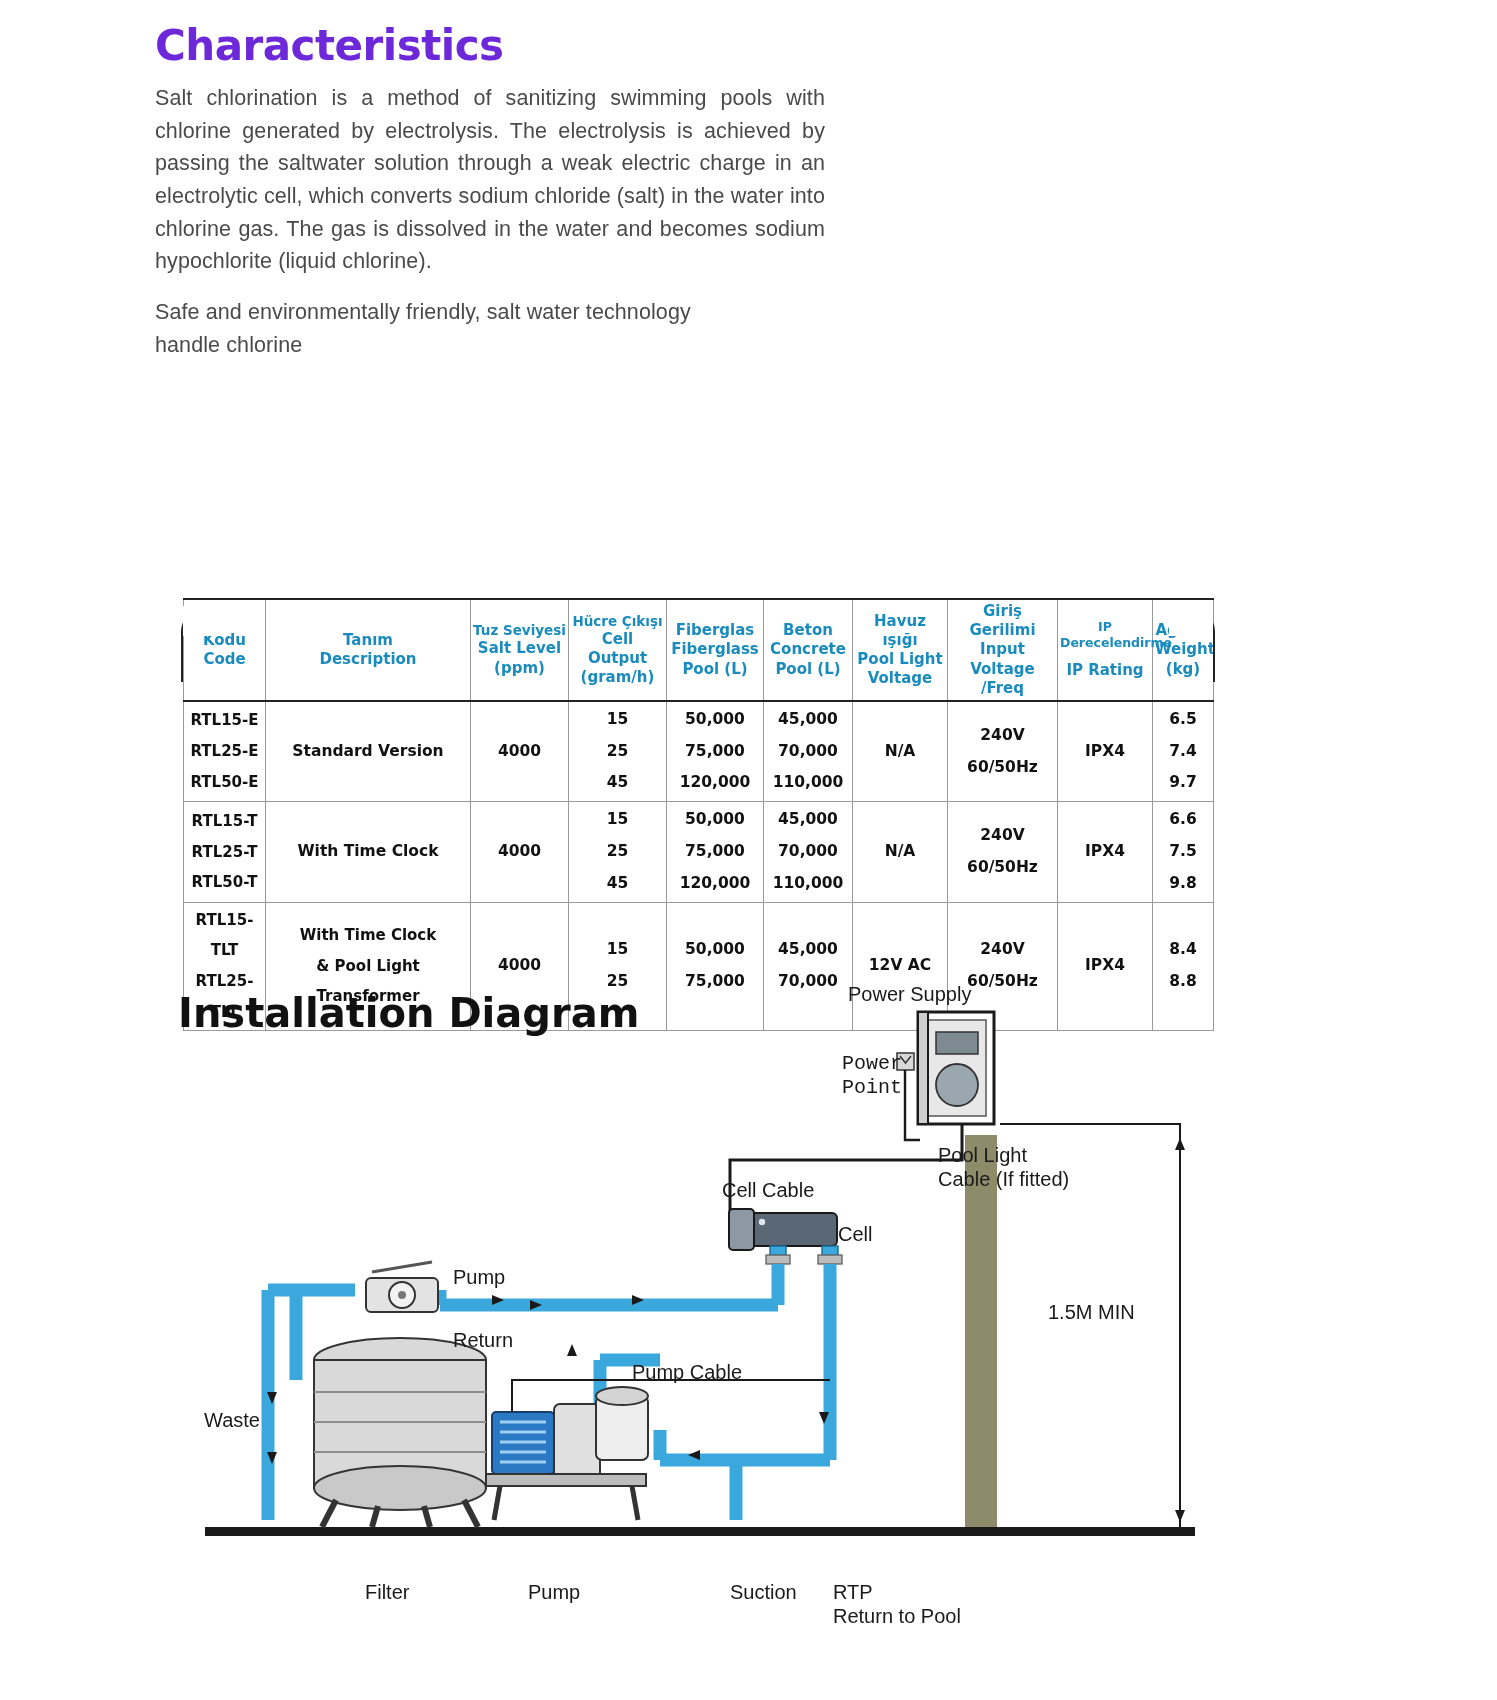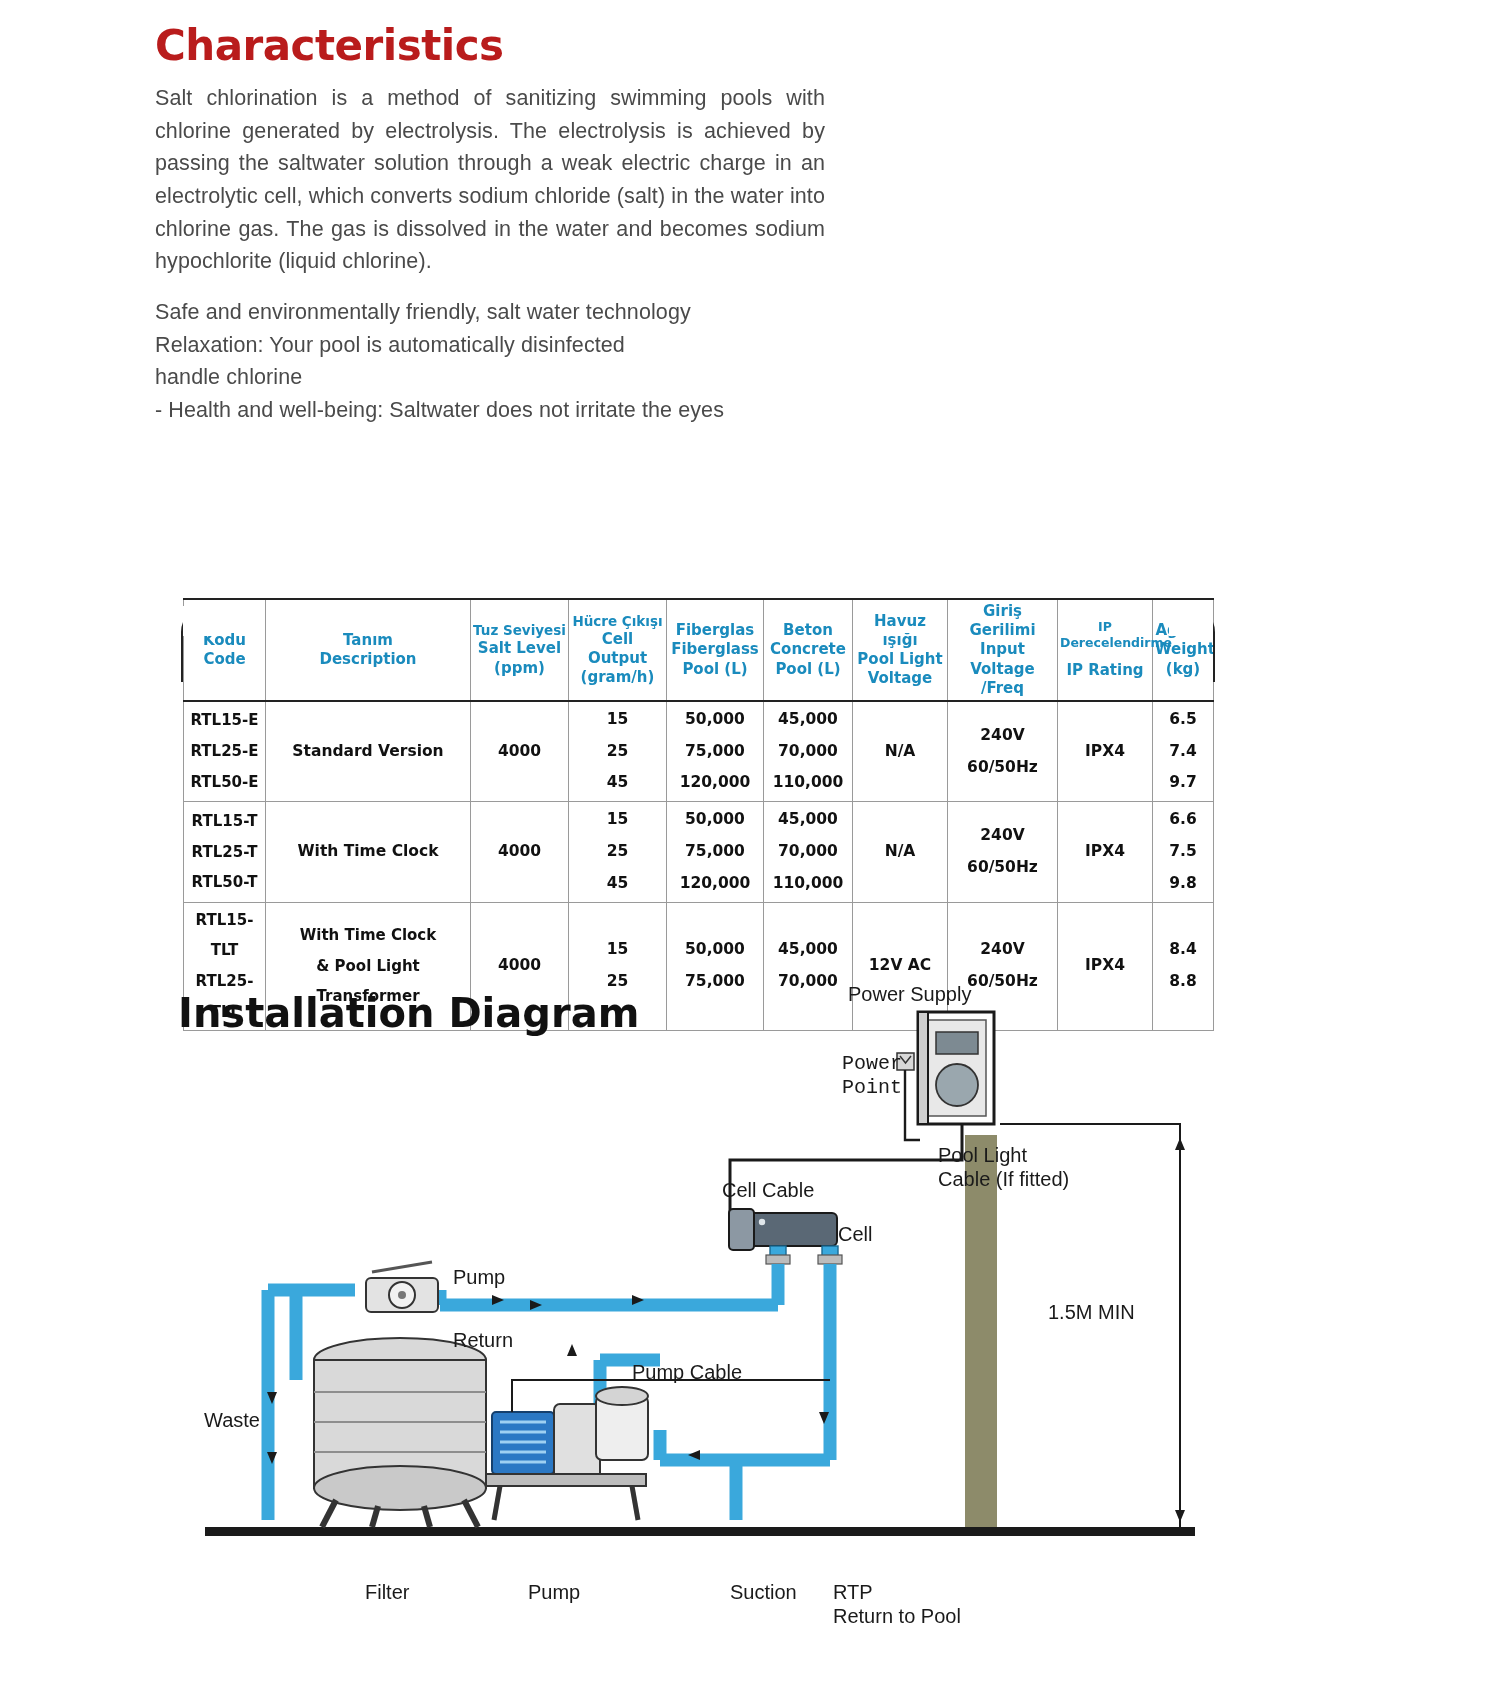--- a/index.html
+++ b/index.html
@@ -14,21 +14,21 @@
     overflow: hidden;
   }
 
   
   .char-section { position: absolute; left: 155px; top: 24px; width: 670px; }
   .page-title {
     font-family: "DejaVu Sans", sans-serif;
     font-weight: bold;
     font-size: 42px;
     letter-spacing: -0.5px;
-    color: #b91c1c;
+    color: #6d28d9;
     margin: 0 0 14px 0;
     line-height: 1.05;
   }
   .body-para {
     font-size: 21.5px;
     line-height: 1.52;
     color: #4a4a4a;
     text-align: justify;
     margin: 0 0 18px 0;
     letter-spacing: 0.1px;
@@ -94,23 +94,21 @@
   }
 </style>
 </head>
 <body>
 
 <div class="char-section">
   <h1 class="page-title">Characteristics</h1>
   <p class="body-para">Salt chlorination is a method of sanitizing swimming pools with chlorine generated by electrolysis. The electrolysis is achieved by passing the saltwater solution through a weak electric charge in an electrolytic cell, which converts sodium chloride (salt) in the water into chlorine gas. The gas is dissolved in the water and becomes sodium hypochlorite (liquid chlorine).</p>
   <div class="body-list">
     <span class="ln">Safe and environmentally friendly, salt water technology</span>
-    <span class="ln">Relaxation: Your pool is automatically disinfected</span>
     <span class="ln">handle chlorine</span>
-    <span class="ln">- Health and well-being: Saltwater does not irritate the eyes</span>
   </div>
 </div>
 
 <div class="spec-wrap">
   <div class="corner-tl"></div>
   <div class="corner-tr"></div>
   <div class="mask-tl"></div>
   <div class="mask-tr"></div>
   <table class="spec">
     <colgroup>

